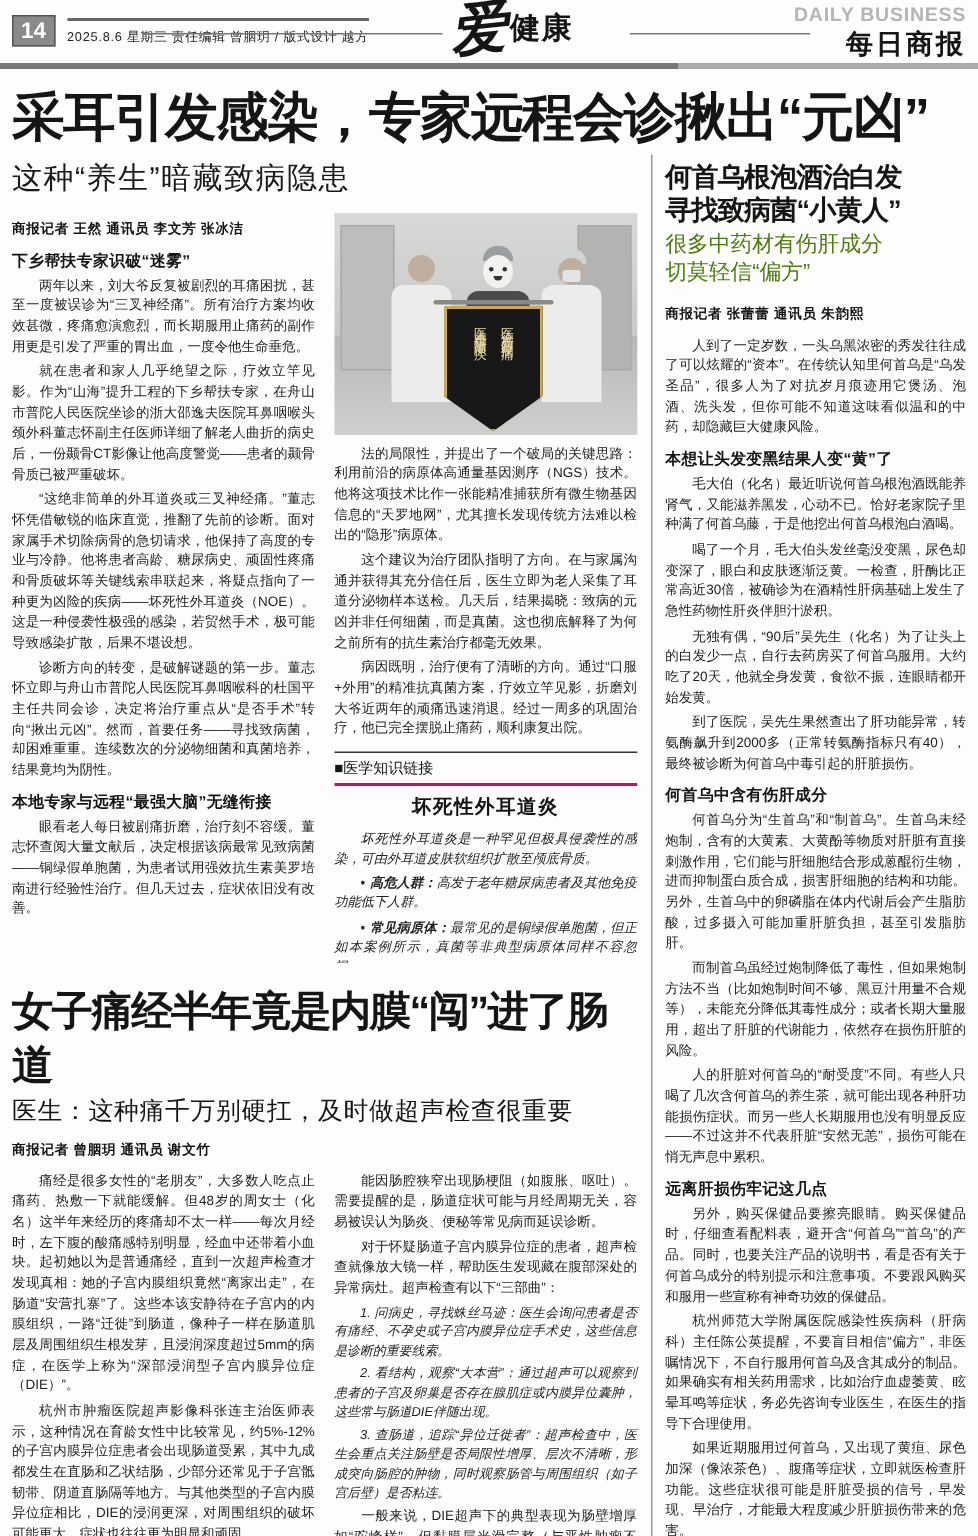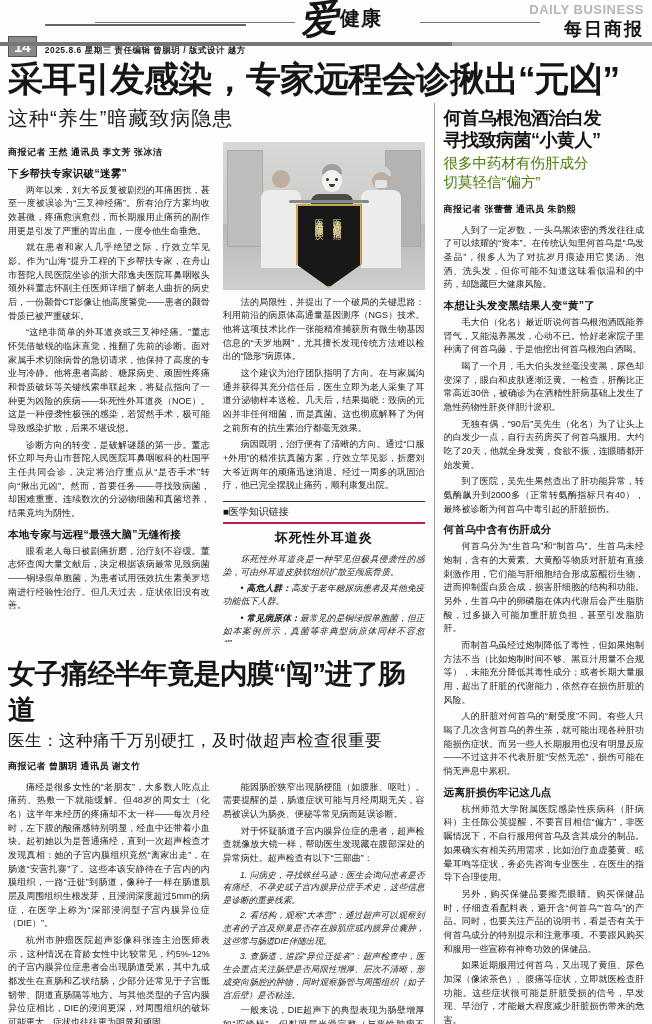--- a/index.html
+++ b/index.html
@@ -1,24 +1,24 @@
 <!DOCTYPE html>
 <html><head>
 <meta charset="utf-8">
 <style>
   html,body{margin:0;padding:0;background:#e8e8e8;}
   .page{width:652px;height:1024px;background:#fdfdfc;position:relative;overflow:hidden;
         font-family:"Liberation Sans","DejaVu Sans",sans-serif;color:#151515;margin:0 auto;}
   
   .masthead{position:relative;height:46px;padding:4px 8px 0 8px;box-sizing:border-box;}
-  .mh-left{position:absolute;left:8px;top:24px;display:flex;align-items:flex-end;gap:8px;}
+  .mh-left{position:absolute;left:8px;top:10px;display:flex;align-items:flex-end;gap:8px;}
   .pageno{background:#8a8a8a;color:#fff;font-weight:bold;font-size:15px;padding:2px 5px;
           border:1px solid #555;line-height:1;}
-  .dateline{font-size:8.5px;font-weight:bold;color:#222;border-top:2px solid #666;
-            padding-top:19px;letter-spacing:.5px;}
+  .dateline{font-size:8.5px;font-weight:normal;color:#222;border-top:2px solid #666;
+            padding-top:5px;letter-spacing:.5px;}
   .mh-logo{position:absolute;left:300px;top:2px;display:flex;align-items:flex-end;}
   .logo-ai{font-family:"DejaVu Serif","Liberation Serif",serif;font-style:italic;
            font-weight:900;font-size:38px;line-height:.9;transform:rotate(-6deg);}
   .logo-jk{font-weight:900;font-size:20px;letter-spacing:1px;margin-left:2px;padding-bottom:4px;}
   .logo-line-l{position:absolute;left:95px;top:22px;width:200px;border-top:1.5px solid #777;}
   .logo-line-r{position:absolute;left:420px;top:22px;width:120px;border-top:1.5px solid #777;}
   .mh-right{position:absolute;right:8px;top:2px;text-align:right;}
   .brand-en{font-size:13px;font-weight:bold;color:#b5b5b5;letter-spacing:.5px;}
   .brand-cn{font-size:18px;font-weight:900;letter-spacing:2px;}
   .mh-bar{position:absolute;left:0;top:42px;width:452px;height:4px;background:#777;}
@@ -207,18 +207,18 @@
       <h4 class="sec">本想让头发变黑结果人变“黄”了</h4>
       <p class="b">毛大伯（化名）最近听说何首乌根泡酒既能养肾气，又能滋养黑发，心动不已。恰好老家院子里种满了何首乌藤，于是他挖出何首乌根泡白酒喝。</p>
       <p class="b">喝了一个月，毛大伯头发丝毫没变黑，尿色却变深了，眼白和皮肤逐渐泛黄。一检查，肝酶比正常高近30倍，被确诊为在酒精性肝病基础上发生了急性药物性肝炎伴胆汁淤积。</p>
       <p class="b">无独有偶，“90后”吴先生（化名）为了让头上的白发少一点，自行去药房买了何首乌服用。大约吃了20天，他就全身发黄，食欲不振，连眼睛都开始发黄。</p>
       <p class="b">到了医院，吴先生果然查出了肝功能异常，转氨酶飙升到2000多（正常转氨酶指标只有40），最终被诊断为何首乌中毒引起的肝脏损伤。</p>
       <h4 class="sec">何首乌中含有伤肝成分</h4>
       <p class="b">何首乌分为“生首乌”和“制首乌”。生首乌未经炮制，含有的大黄素、大黄酚等物质对肝脏有直接刺激作用，它们能与肝细胞结合形成蒽醌衍生物，进而抑制蛋白质合成，损害肝细胞的结构和功能。另外，生首乌中的卵磷脂在体内代谢后会产生脂肪酸，过多摄入可能加重肝脏负担，甚至引发脂肪肝。</p>
       <p class="b">而制首乌虽经过炮制降低了毒性，但如果炮制方法不当（比如炮制时间不够、黑豆汁用量不合规等），未能充分降低其毒性成分；或者长期大量服用，超出了肝脏的代谢能力，依然存在损伤肝脏的风险。</p>
       <p class="b">人的肝脏对何首乌的“耐受度”不同。有些人只喝了几次含何首乌的养生茶，就可能出现各种肝功能损伤症状。而另一些人长期服用也没有明显反应——不过这并不代表肝脏“安然无恙”，损伤可能在悄无声息中累积。</p>
       <h4 class="sec">远离肝损伤牢记这几点</h4>
+      <p class="b">另外，购买保健品要擦亮眼睛。购买保健品时，仔细查看配料表，避开含“何首乌”“首乌”的产品。同时，也要关注产品的说明书，看是否有关于何首乌成分的特别提示和注意事项。不要跟风购买和服用一些宣称有神奇功效的保健品。</p>
       <p class="b">杭州师范大学附属医院感染性疾病科（肝病科）主任陈公英提醒，不要盲目相信“偏方”，非医嘱情况下，不自行服用何首乌及含其成分的制品。如果确实有相关药用需求，比如治疗血虚萎黄、眩晕耳鸣等症状，务必先咨询专业医生，在医生的指导下合理使用。</p>
-      <p class="b">另外，购买保健品要擦亮眼睛。购买保健品时，仔细查看配料表，避开含“何首乌”“首乌”的产品。同时，也要关注产品的说明书，看是否有关于何首乌成分的特别提示和注意事项。不要跟风购买和服用一些宣称有神奇功效的保健品。</p>
       <p class="b">如果近期服用过何首乌，又出现了黄疸、尿色加深（像浓茶色）、腹痛等症状，立即就医检查肝功能。这些症状很可能是肝脏受损的信号，早发现、早治疗，才能最大程度减少肝脏损伤带来的危害。</p>
     </div>
   </div>
 </div>
 
 </body></html>

